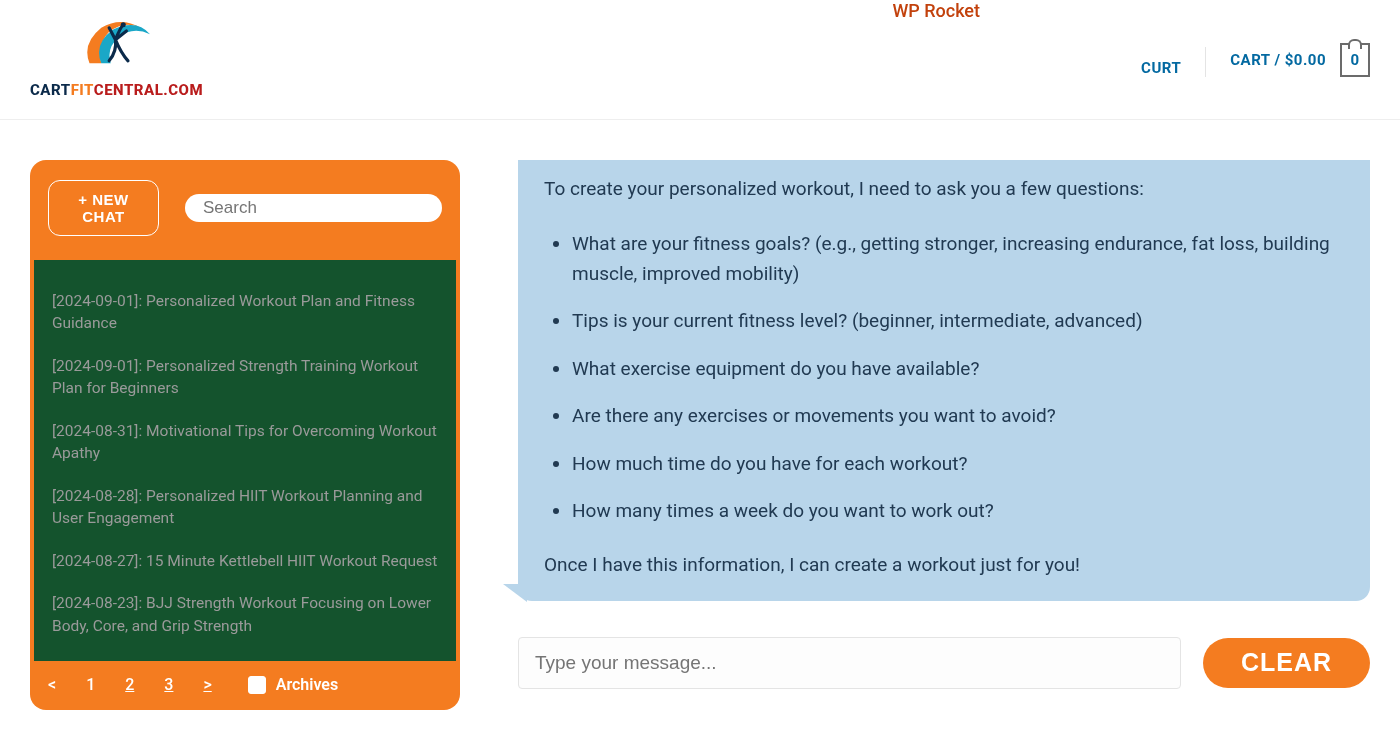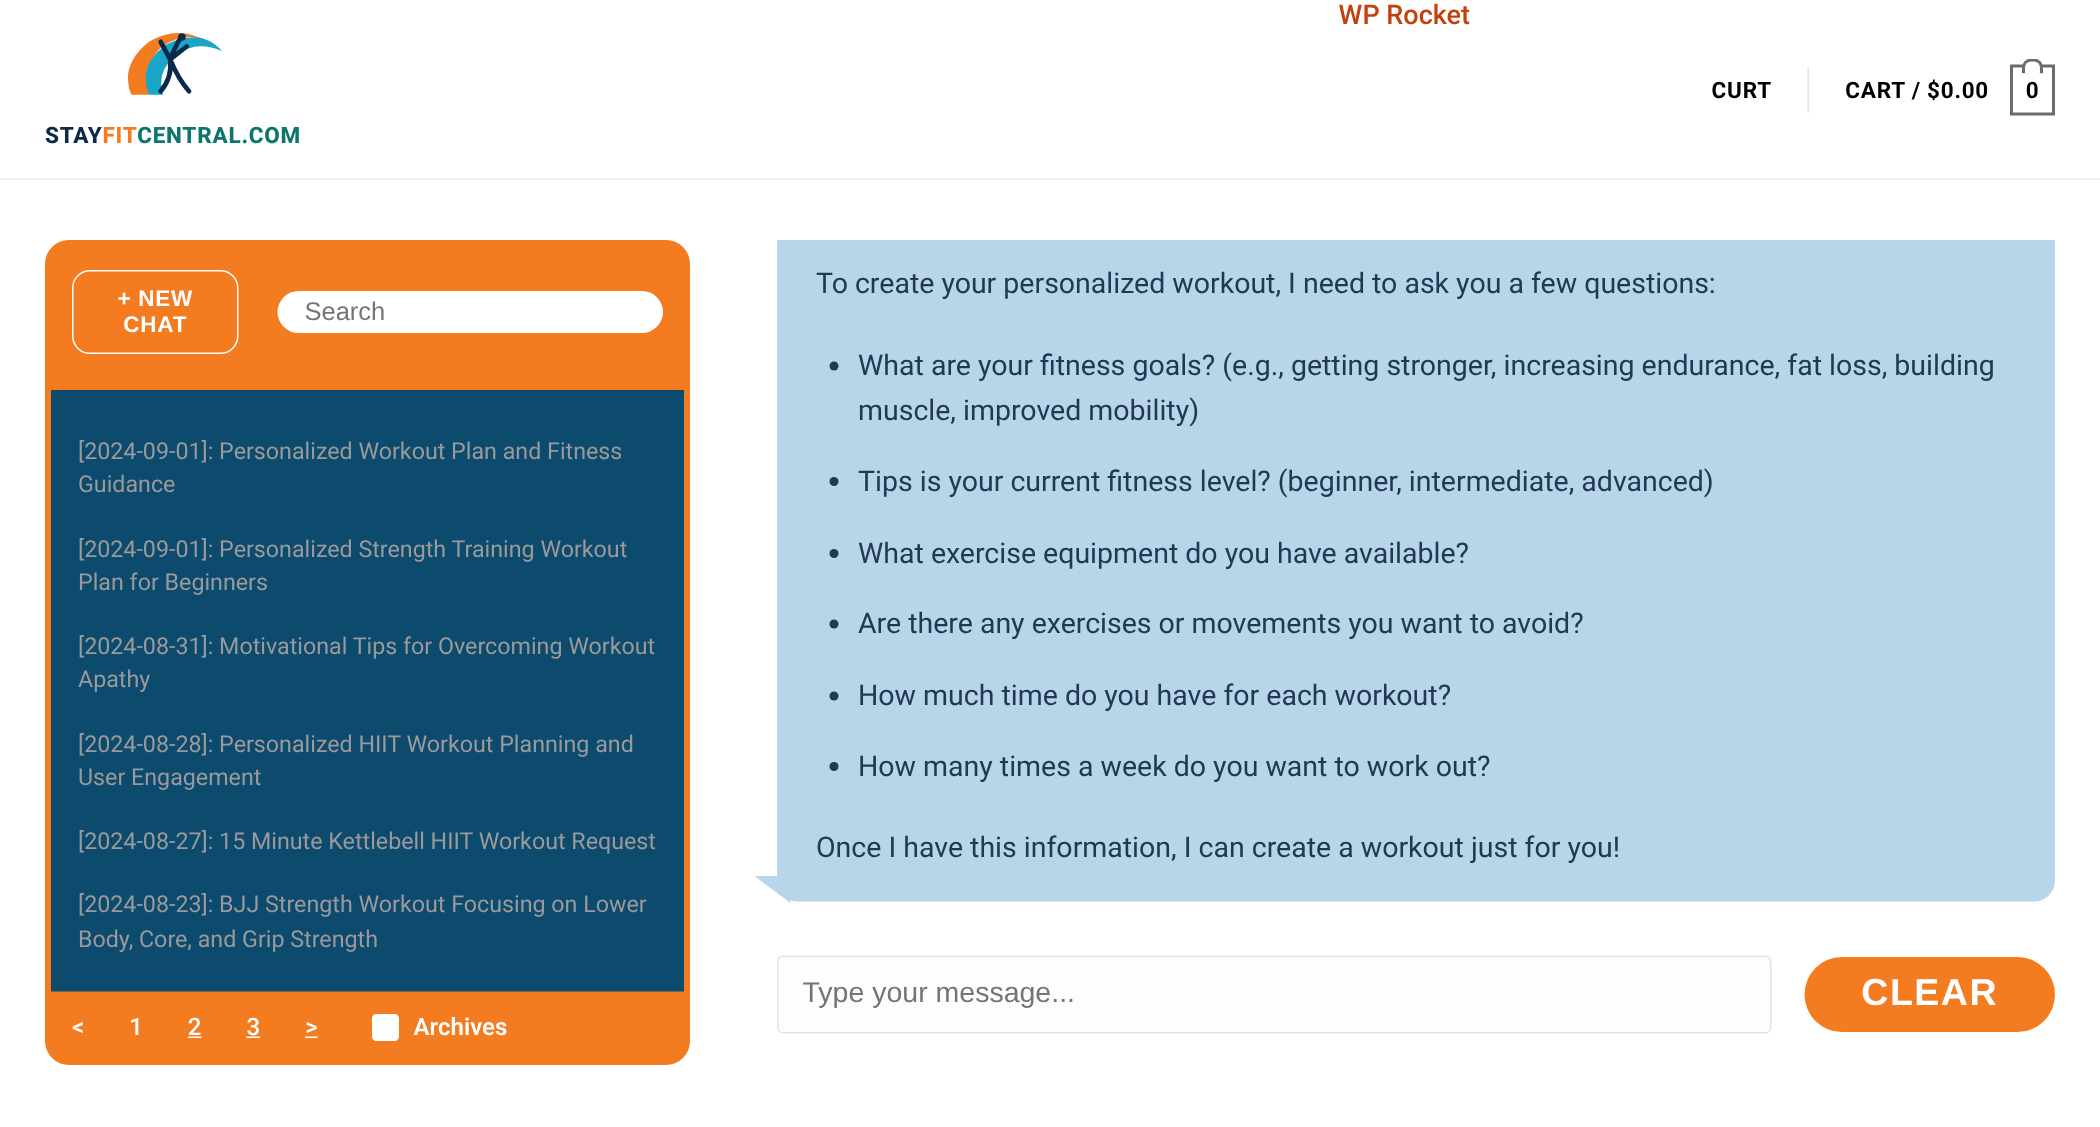--- a/index.html
+++ b/index.html
@@ -33,27 +33,27 @@
   }
   .logo-wrap svg { width: 80px; height: 55px; }
   .logo-text {
     font-size: 15px;
     font-weight: 800;
     letter-spacing: 0.5px;
     padding-top: 6px;
   }
   .logo-text .s1 { color: #0b2a4a; }
   .logo-text .s2 { color: #f47c20; }
-  .logo-text .s3 { color: #0f766e; }
+  .logo-text .s3 { color: #b91c1c; }
 
   .header-right {
     display: flex;
-    align-items: center;
+    align-items: flex-end;
     gap: 24px;
-    color: #000000;
+    color: #0369a1;
     font-weight: 700;
     letter-spacing: 0.5px;
     font-size: 15px;
   }
   .header-right .divider {
     width: 1px;
     height: 30px;
     background: #e4e4e4;
   }
   .cart-link {
@@ -121,21 +121,21 @@
     flex: 1;
     border: none;
     border-radius: 22px;
     height: 28px;
     padding: 0 18px;
     font-size: 17px;
     color: #555;
     outline: none;
   }
   .chat-list {
-    background: #0c4a6e;
+    background: #14532d;
     margin: 0 4px;
     padding: 20px 0 14px 0;
   }
   .chat-item {
     padding: 10px 18px;
     color: #9a9a9a;
     font-size: 15.5px;
     line-height: 1.45;
     cursor: pointer;
   }
@@ -250,21 +250,21 @@
 
 <header class="site-header">
   <div class="logo-wrap">
     <svg viewBox="0 0 100 70">
       <path d="M15 55 Q5 30 30 10 Q55 -5 80 10 Q60 0 40 15 Q25 30 30 55 Z" fill="#f47c20"></path>
       <path d="M30 55 Q20 30 45 12 Q75 -2 92 18 Q70 8 52 22 Q36 36 42 55 Z" fill="#1aa7c7"></path>
       <path d="M48 25 Q55 8 58 6 M48 25 L40 10 M48 25 L62 14 M48 25 Q50 40 40 52 M48 25 Q55 42 64 52" stroke="#0b2a4a" stroke-width="4" fill="none" stroke-linecap="round"></path>
       <circle cx="58" cy="6" r="3.2" fill="#0b2a4a"></circle>
     </svg>
     <div class="logo-text">
-      <span class="s1">STAY</span><span class="s2">FIT</span><span class="s3">CENTRAL.COM</span>
+      <span class="s1">CART</span><span class="s2">FIT</span><span class="s3">CENTRAL.COM</span>
     </div>
   </div>
 
   <div class="header-right">
     <span>CURT</span>
     <span class="divider"></span>
     <div class="cart-link">
       <span>CART / $0.00</span>
       <span class="cart-count">
         <span>0</span>

